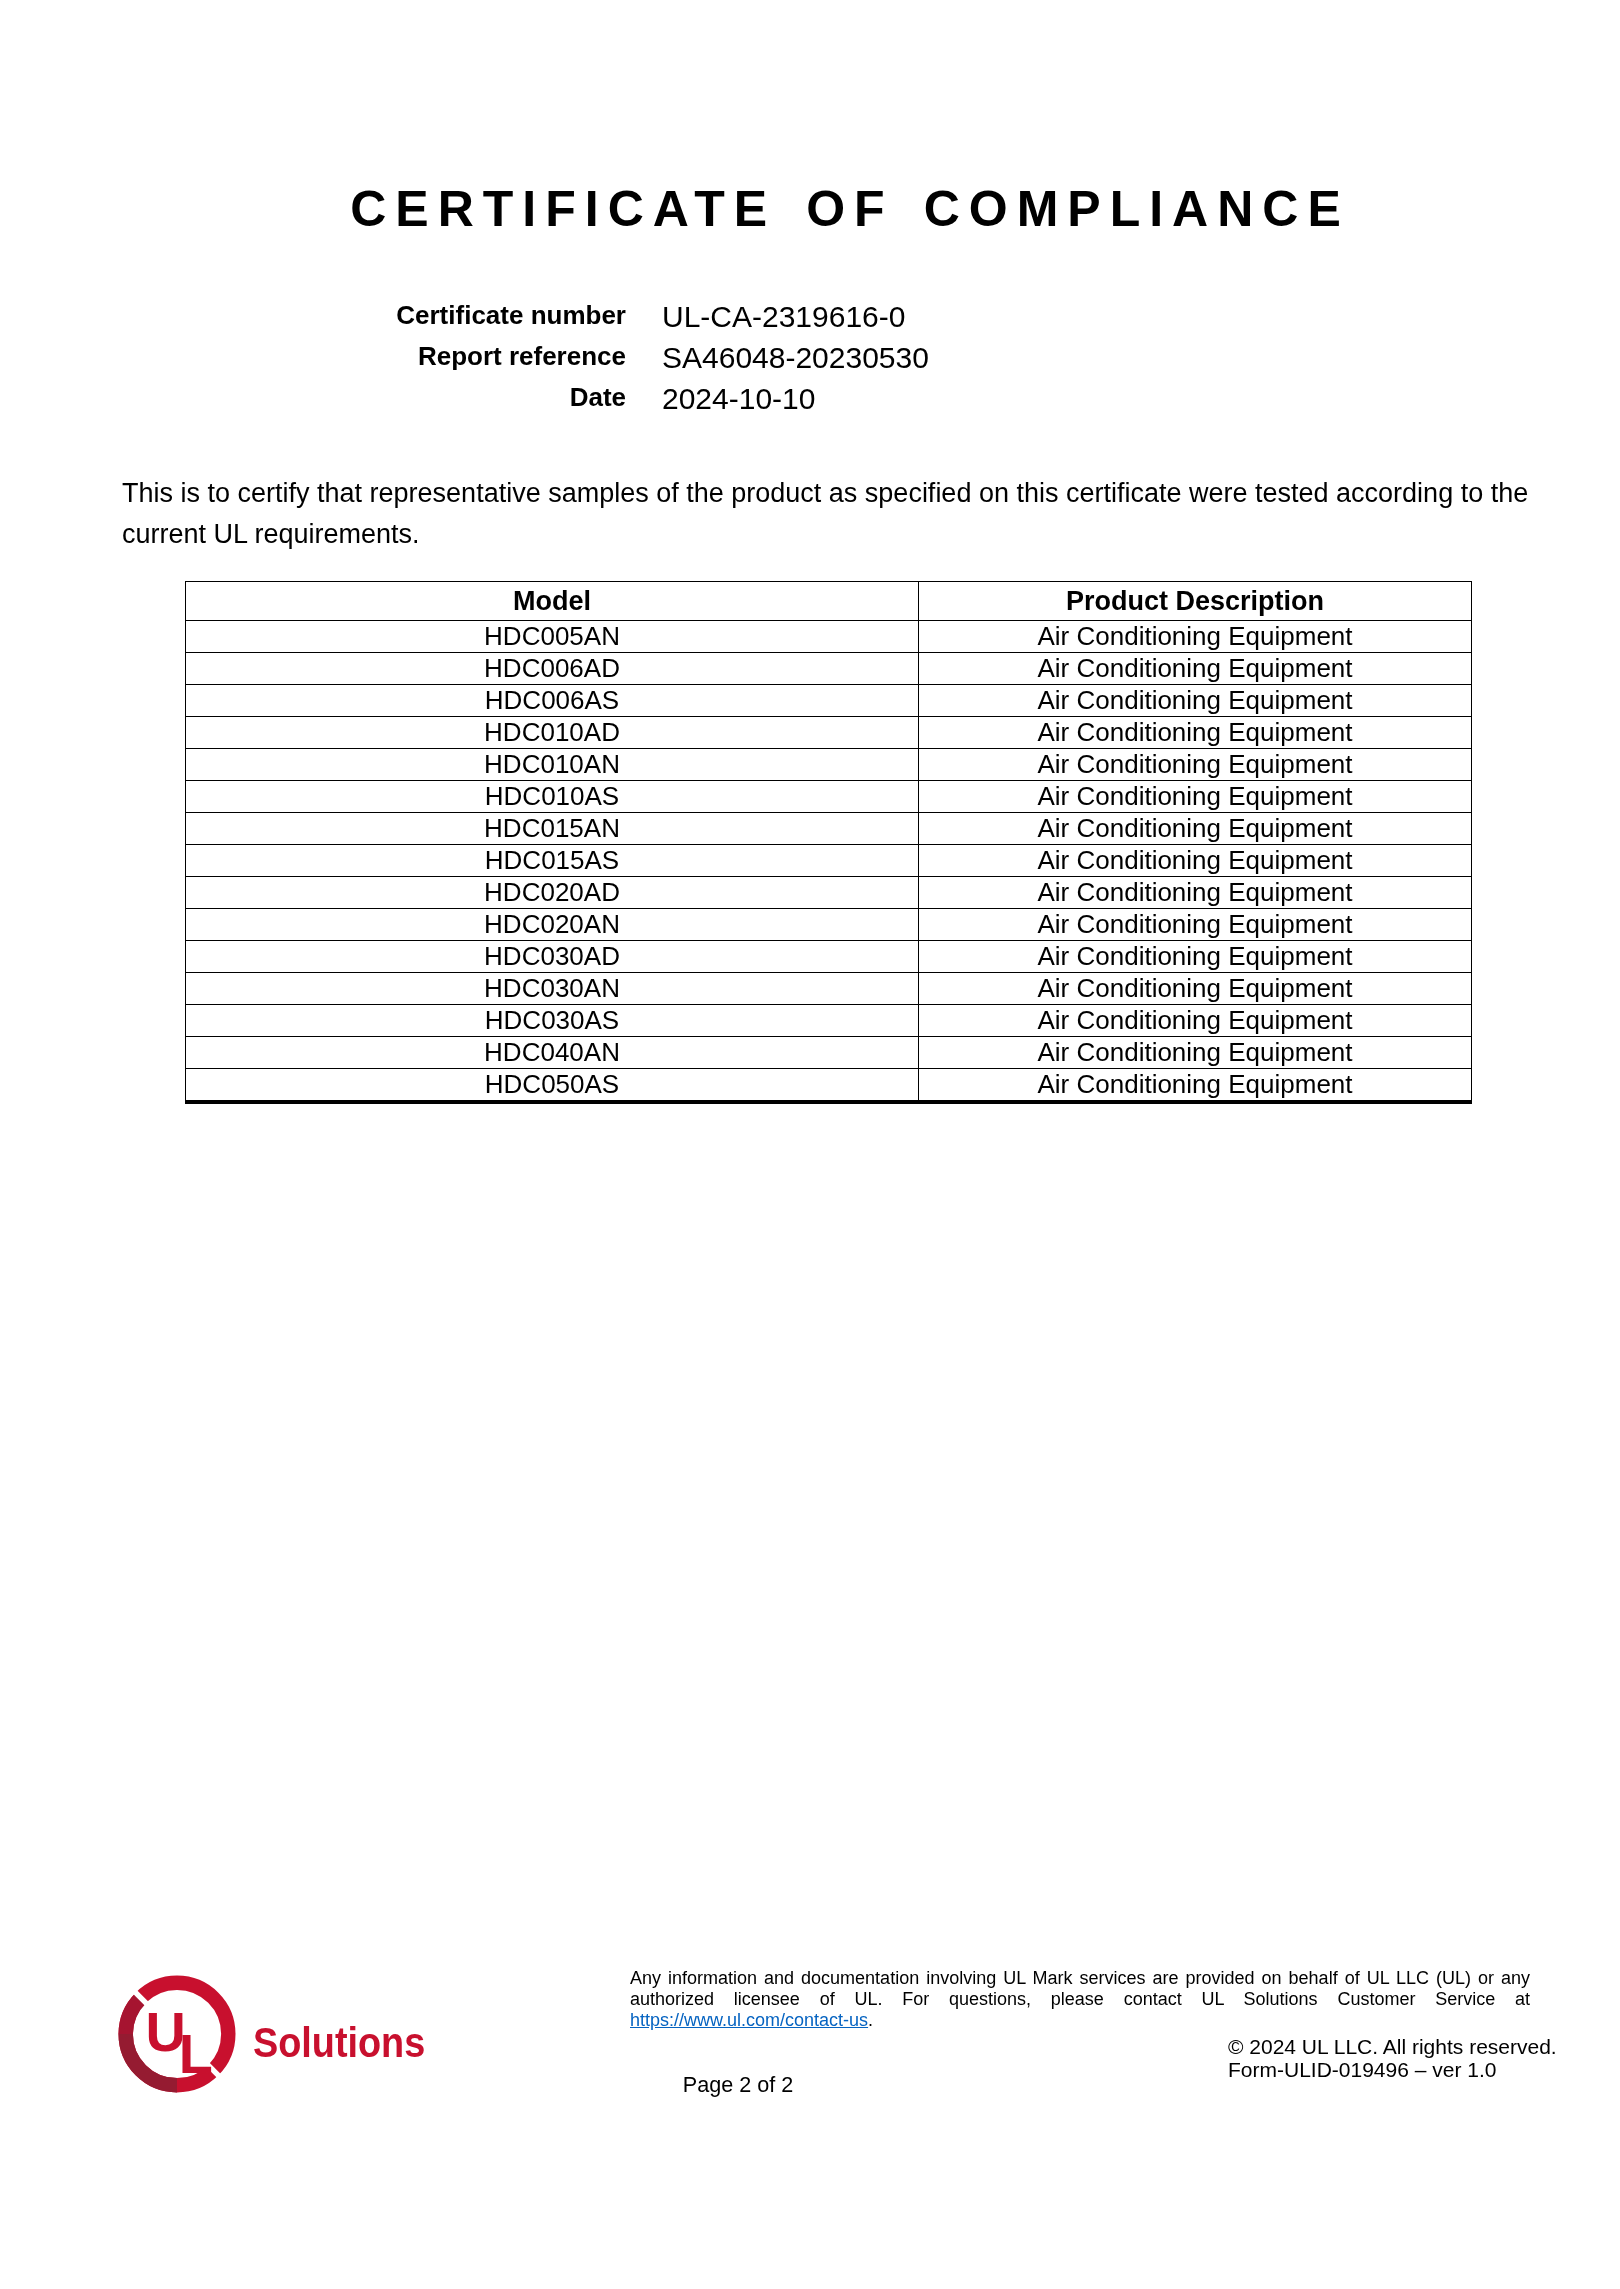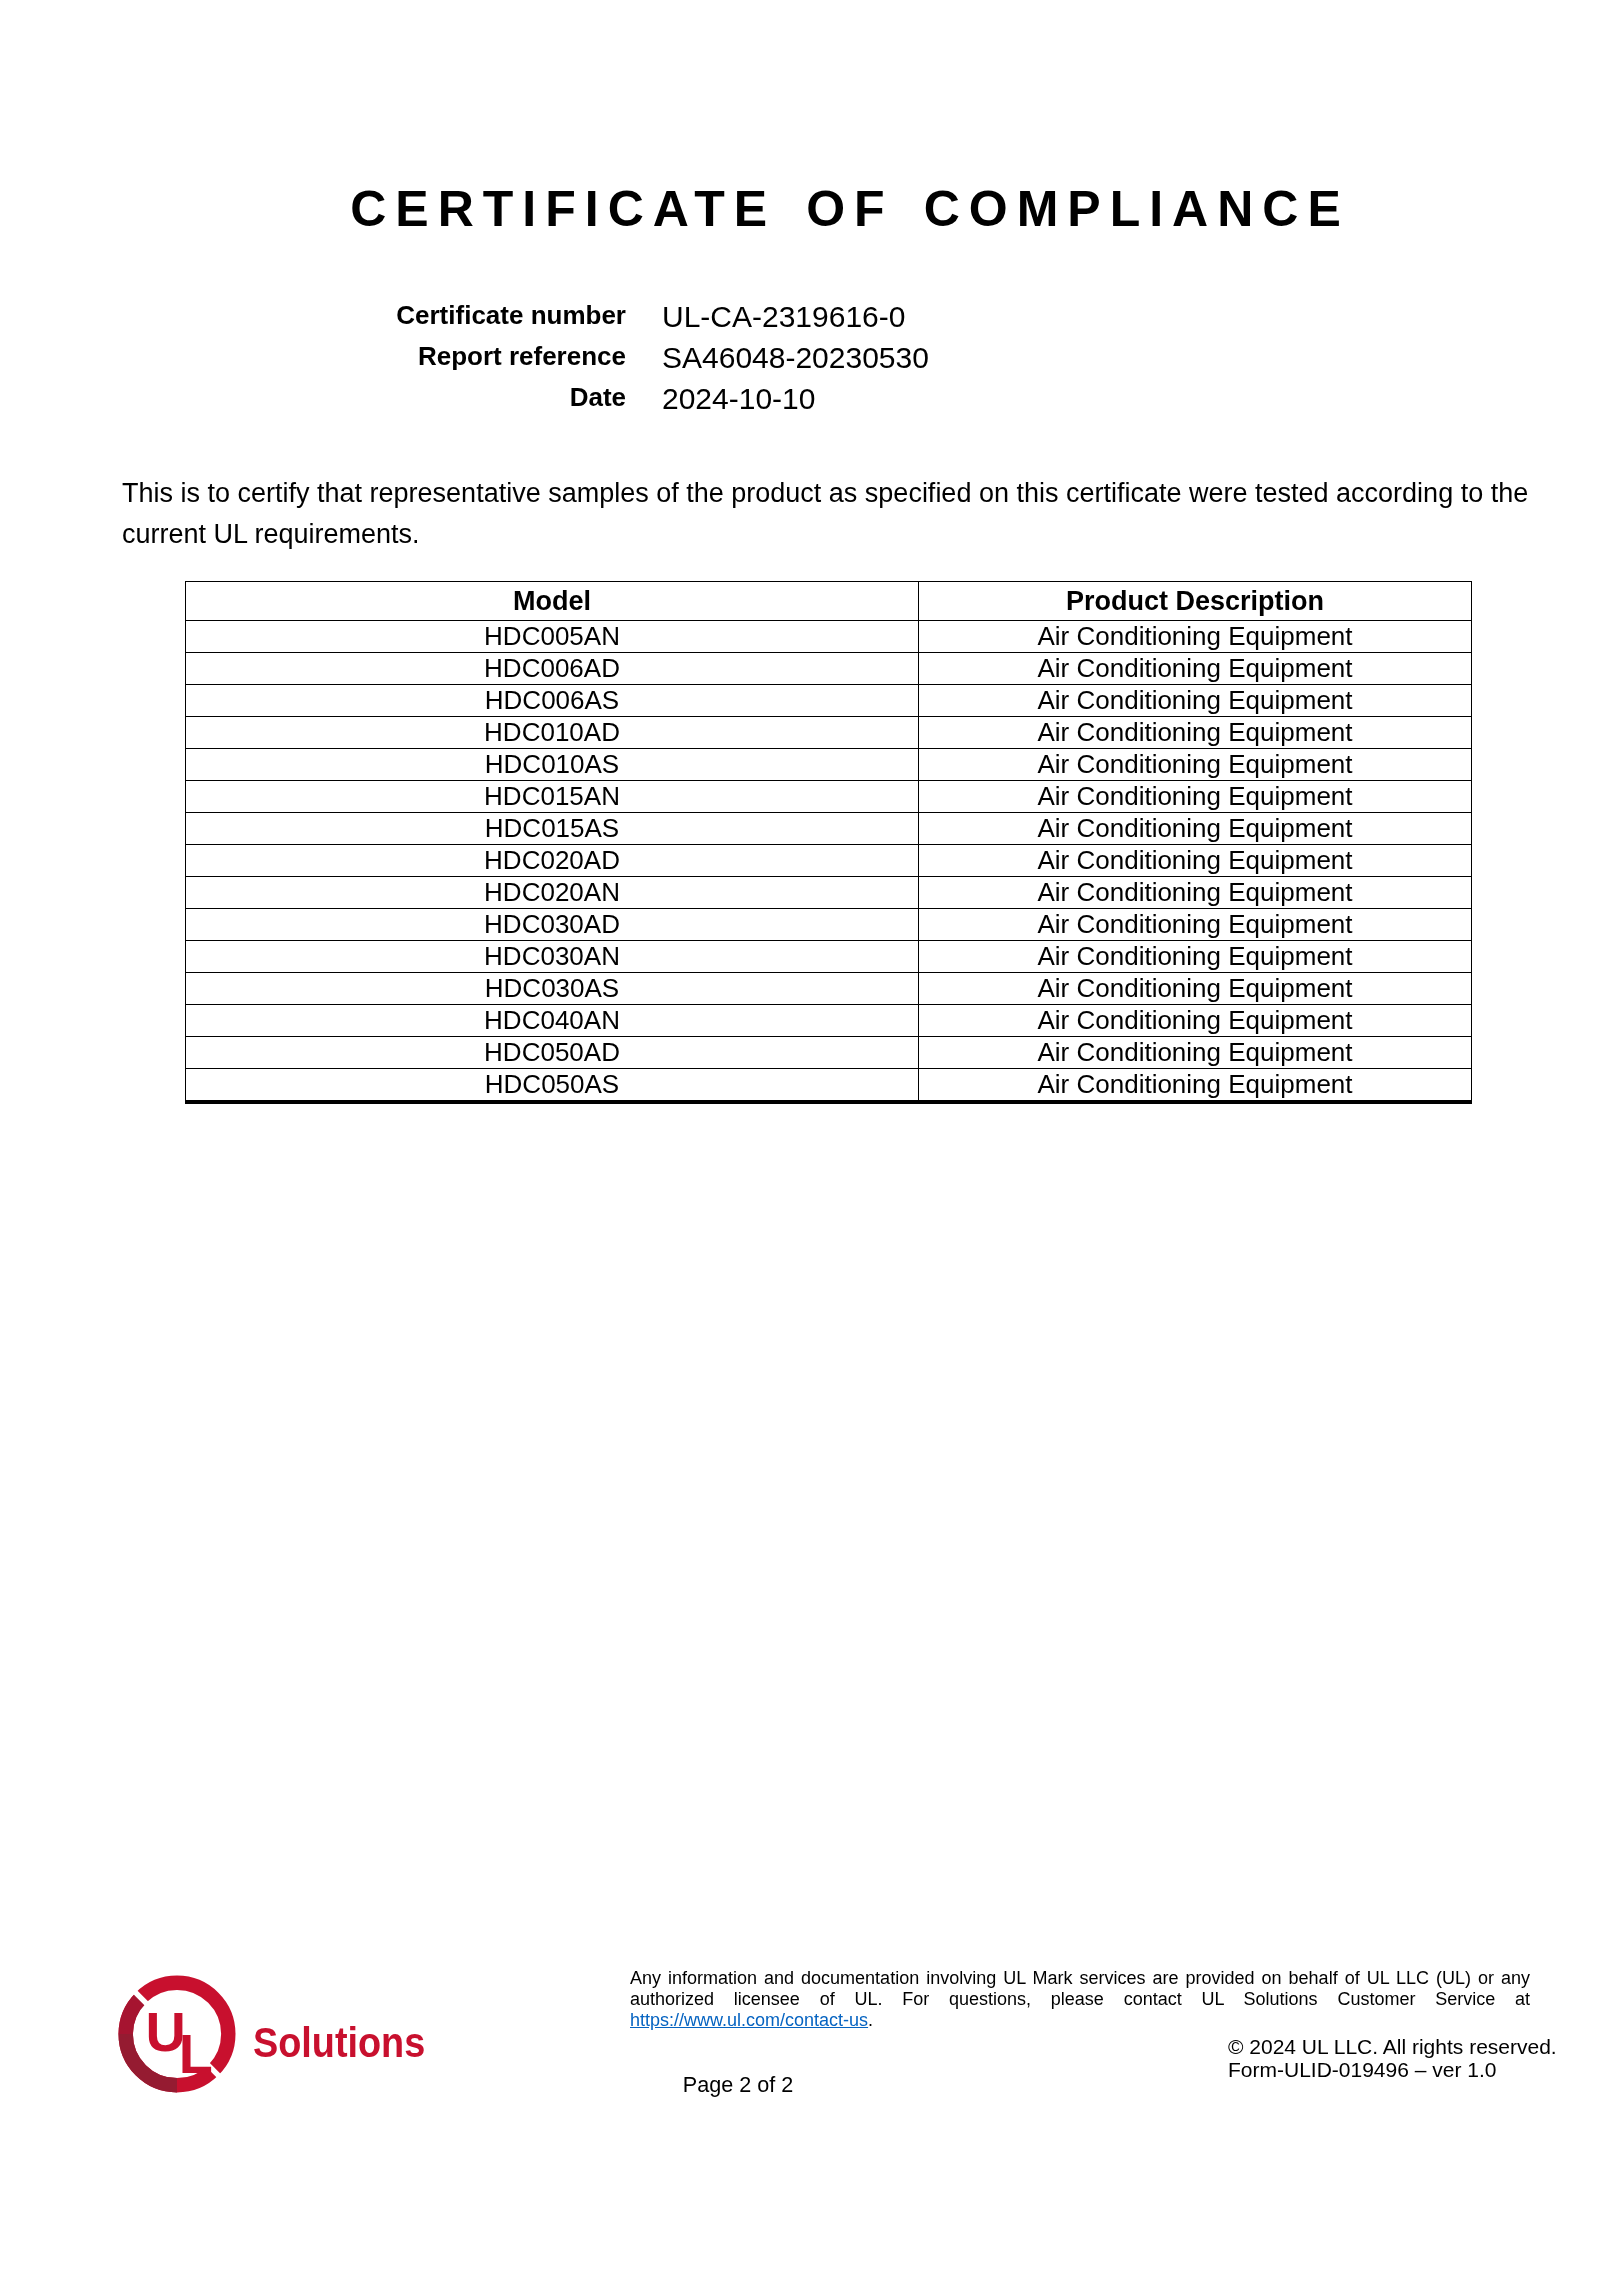--- a/index.html
+++ b/index.html
@@ -190,20 +190,24 @@
         </tr>
         <tr>
           <td>HDC006AS</td>
           <td>Air Conditioning Equipment</td>
         </tr>
         <tr>
           <td>HDC010AD</td>
           <td>Air Conditioning Equipment</td>
         </tr>
         <tr>
+          <td>HDC010AN</td>
+          <td>Air Conditioning Equipment</td>
+        </tr>
+        <tr>
           <td>HDC010AS</td>
           <td>Air Conditioning Equipment</td>
         </tr>
         <tr>
           <td>HDC015AN</td>
           <td>Air Conditioning Equipment</td>
         </tr>
         <tr>
           <td>HDC015AS</td>
           <td>Air Conditioning Equipment</td>
@@ -223,24 +227,20 @@
         <tr>
           <td>HDC030AN</td>
           <td>Air Conditioning Equipment</td>
         </tr>
         <tr>
           <td>HDC030AS</td>
           <td>Air Conditioning Equipment</td>
         </tr>
         <tr>
           <td>HDC040AN</td>
-          <td>Air Conditioning Equipment</td>
-        </tr>
-        <tr>
-          <td>HDC050AD</td>
           <td>Air Conditioning Equipment</td>
         </tr>
         <tr>
           <td>HDC050AS</td>
           <td>Air Conditioning Equipment</td>
         </tr>
       </tbody>
   </table>
 
   <svg class="ul-logo" viewBox="0 0 140 140" aria-hidden="true">

